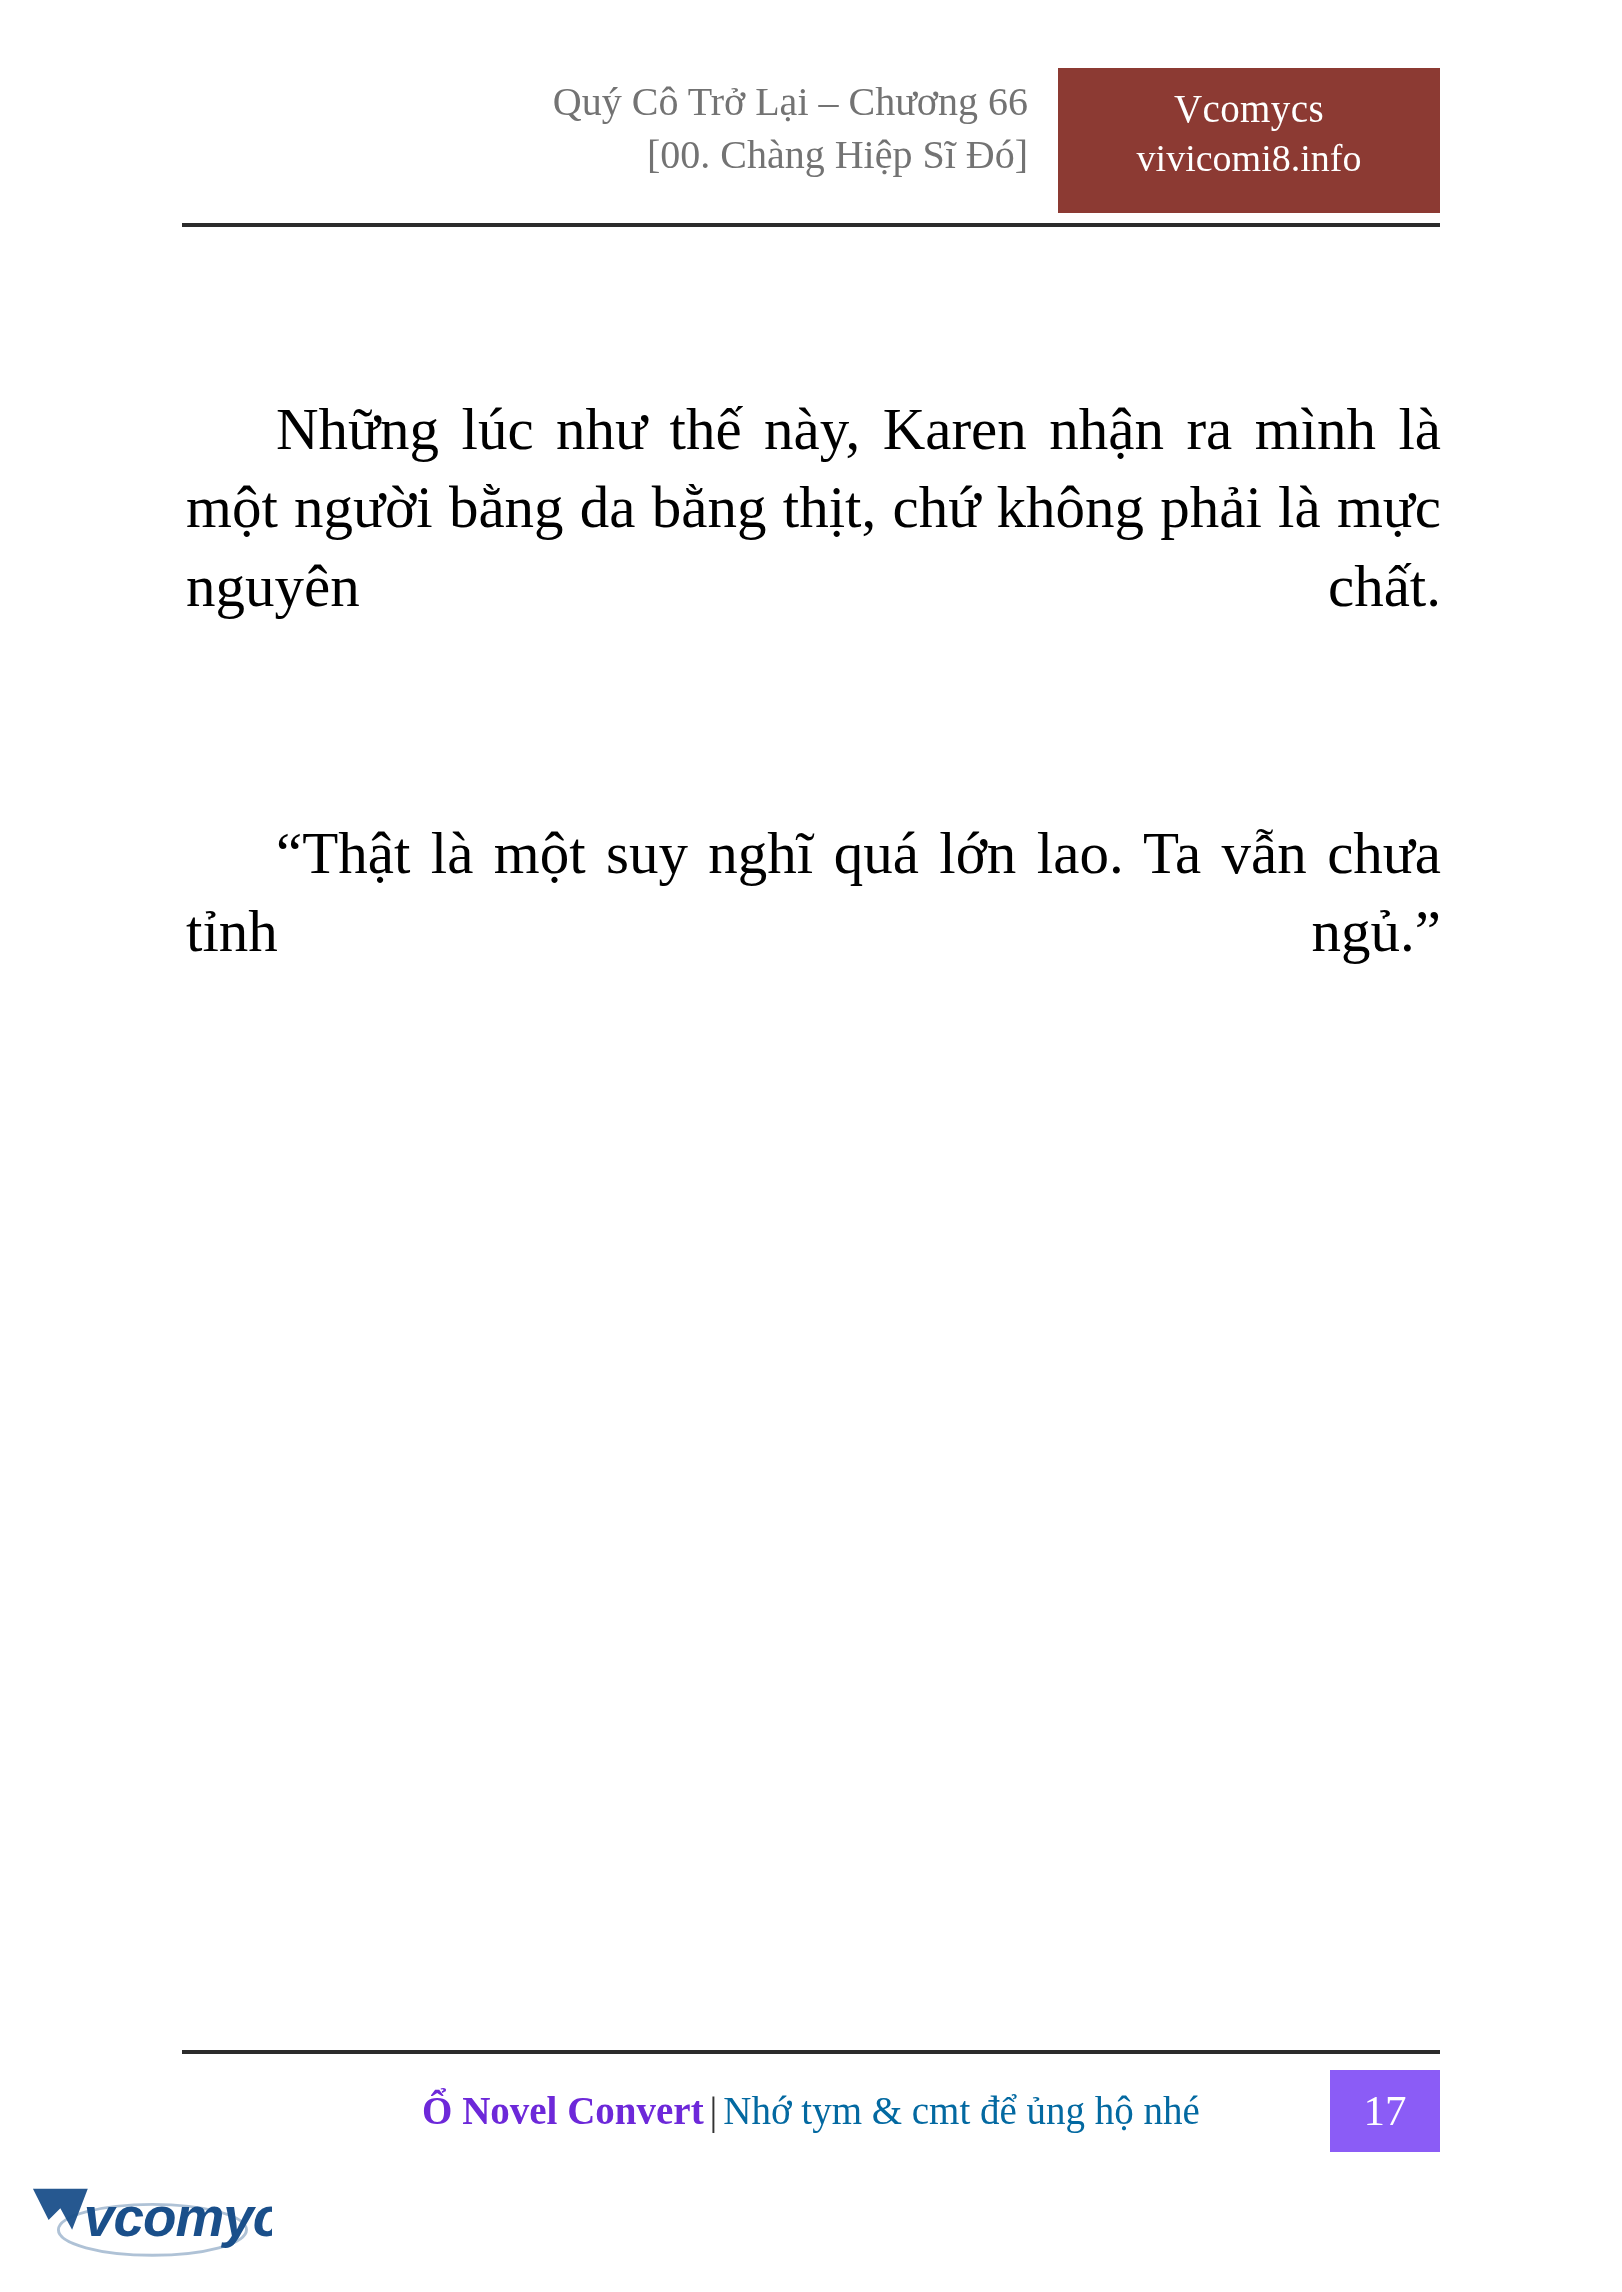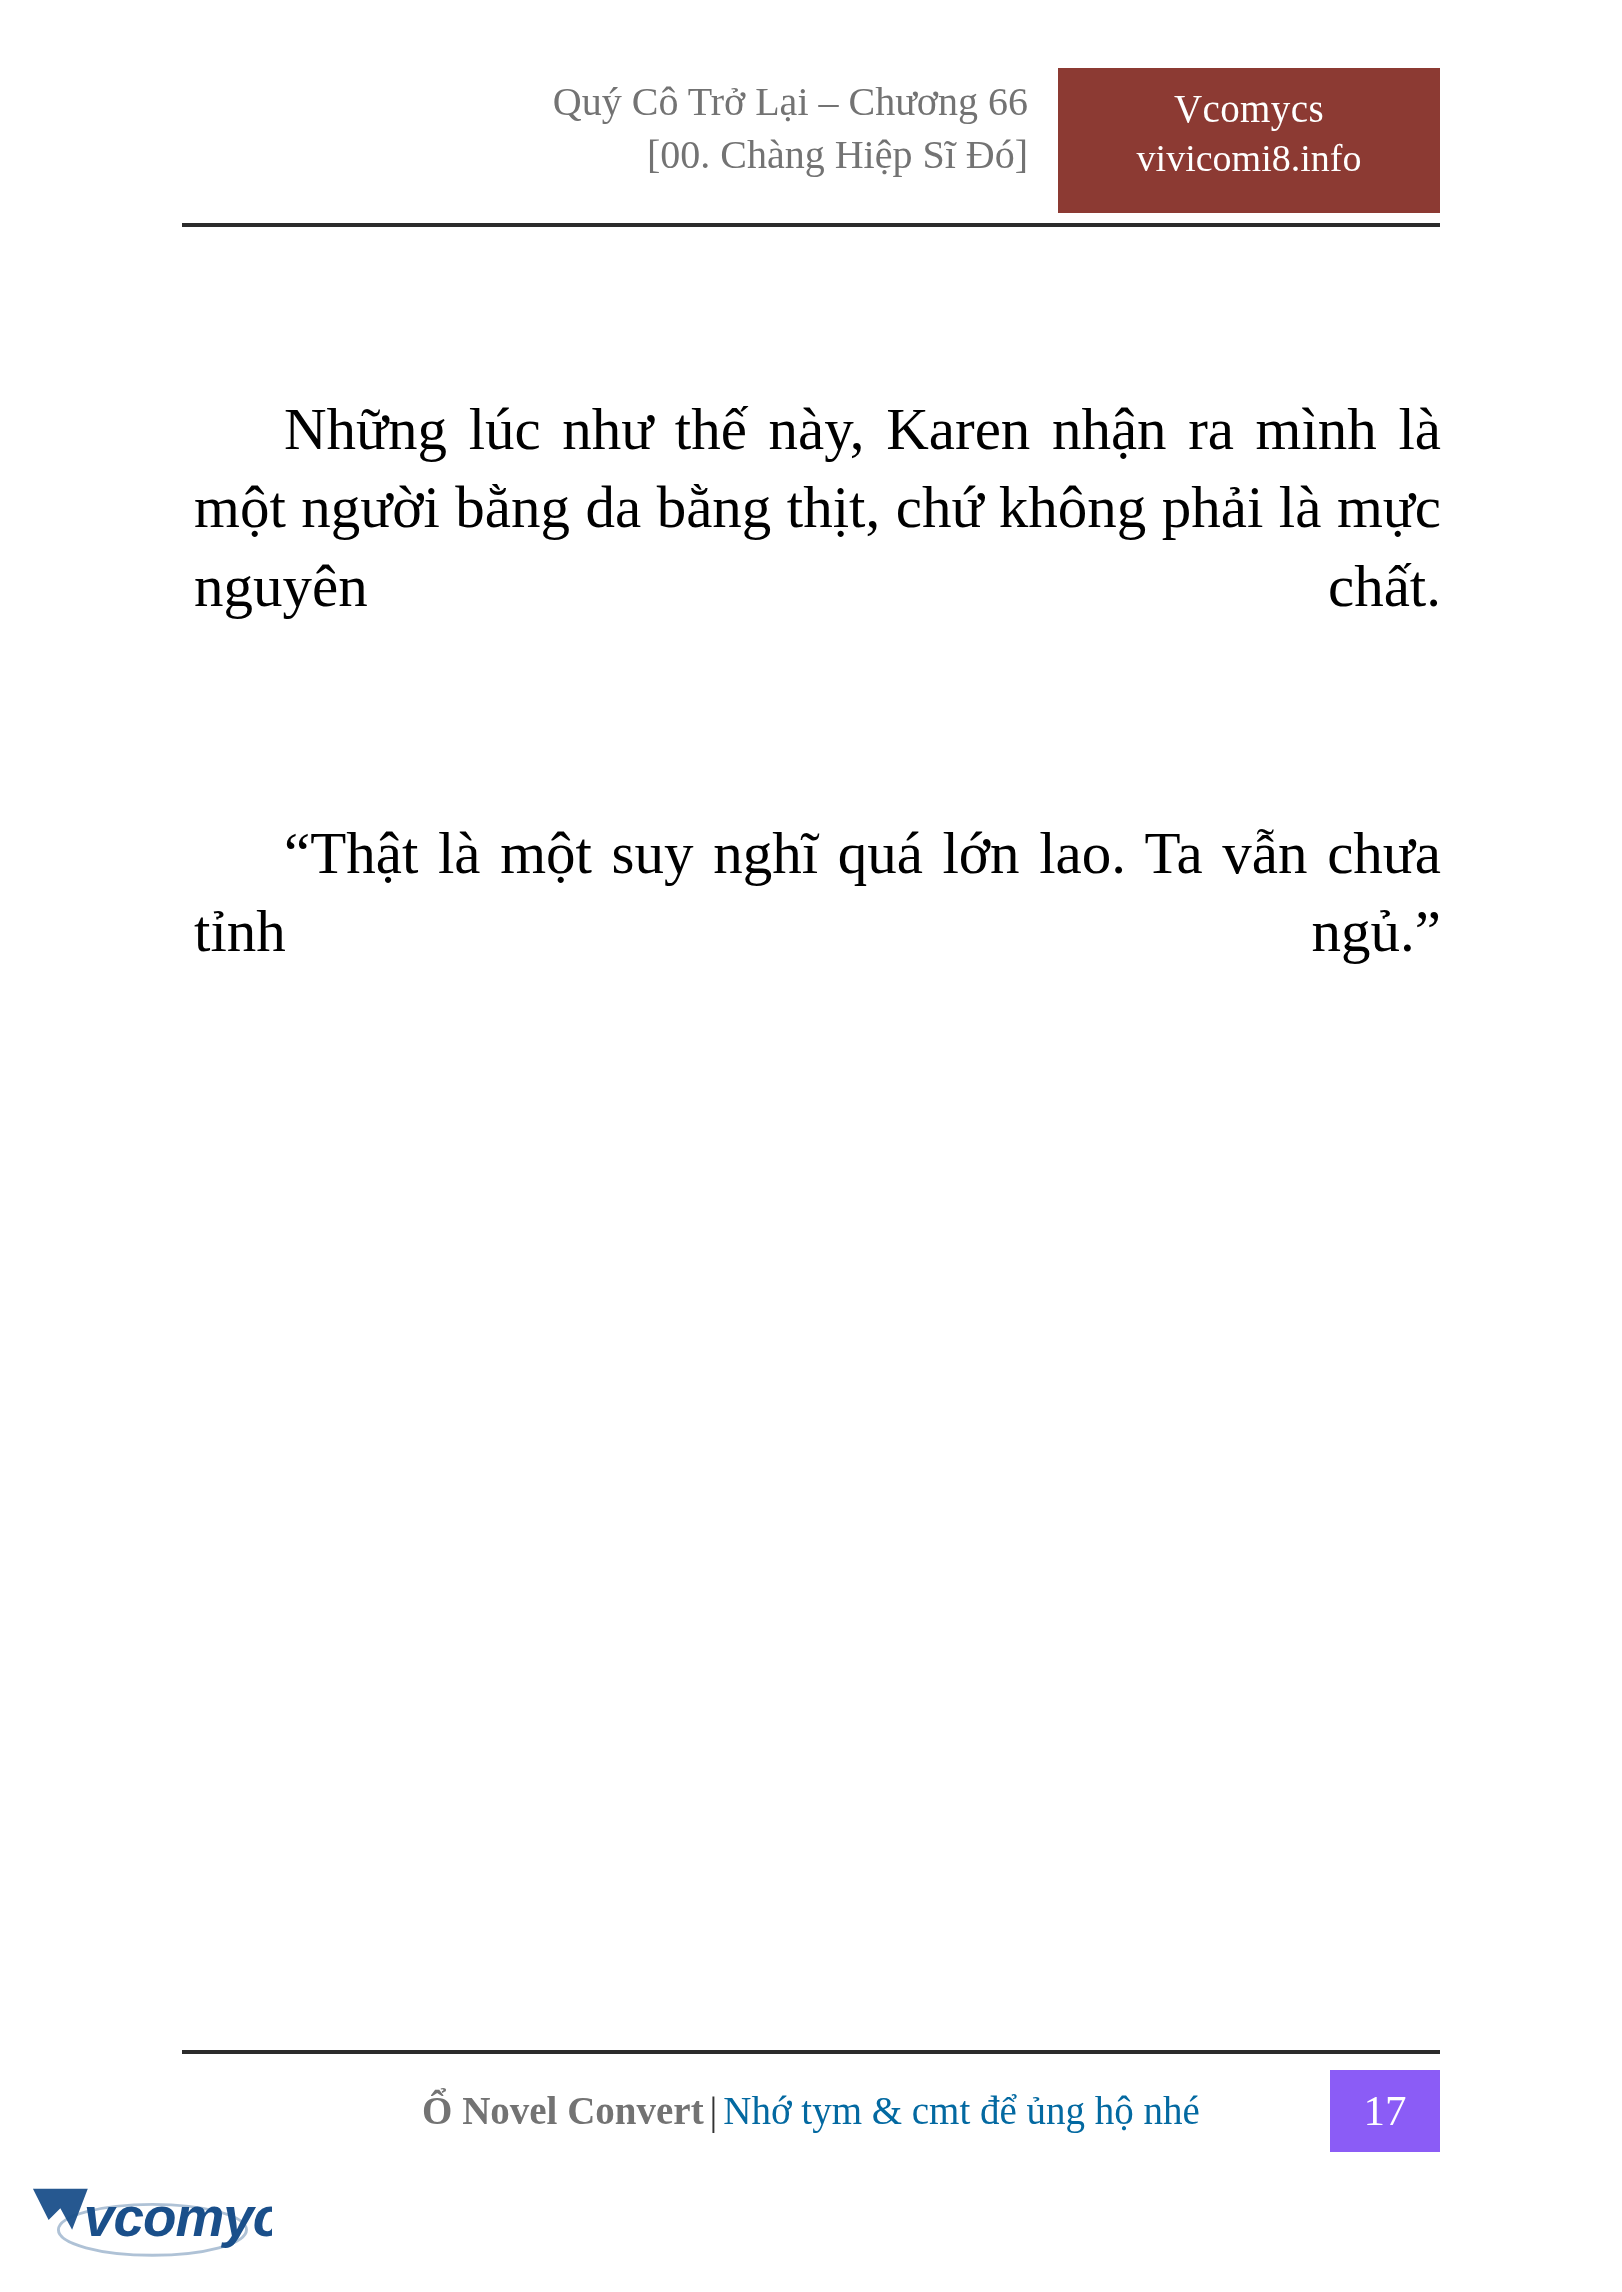--- a/index.html
+++ b/index.html
@@ -82,21 +82,20 @@
     text-align: justify;
     text-justify: inter-word;
     margin: 0 0 0 0;
     color: #000000;
   }
   .para.first-block {
     text-indent: 0;
   }
   .para.indent {
     text-indent: 90px;
-    margin-left: 8px;
   }
   .spacer-lg { height: 116px; }
   .spacer-md { height: 110px; }
   .spacer-sm { height: 102px; }
 
   
   .para:after {
     content: "";
     display: inline-block;
     width: 100%;
@@ -123,21 +122,21 @@
     position: absolute;
     left: 0;
     top: 0;
     width: 1258px;
     text-align: center;
     font-size: 39px;
     line-height: 71px;
     white-space: nowrap;
   }
   .footer-text .brand {
-    color: #737373;
+    color: #6d28d9;
     font-weight: bold;
   }
   .footer-text .sep {
     color: #333333;
     padding: 0 5.9px;
   }
   .footer-text .note {
     color: #0369a1;
   }
   .footer-page {

